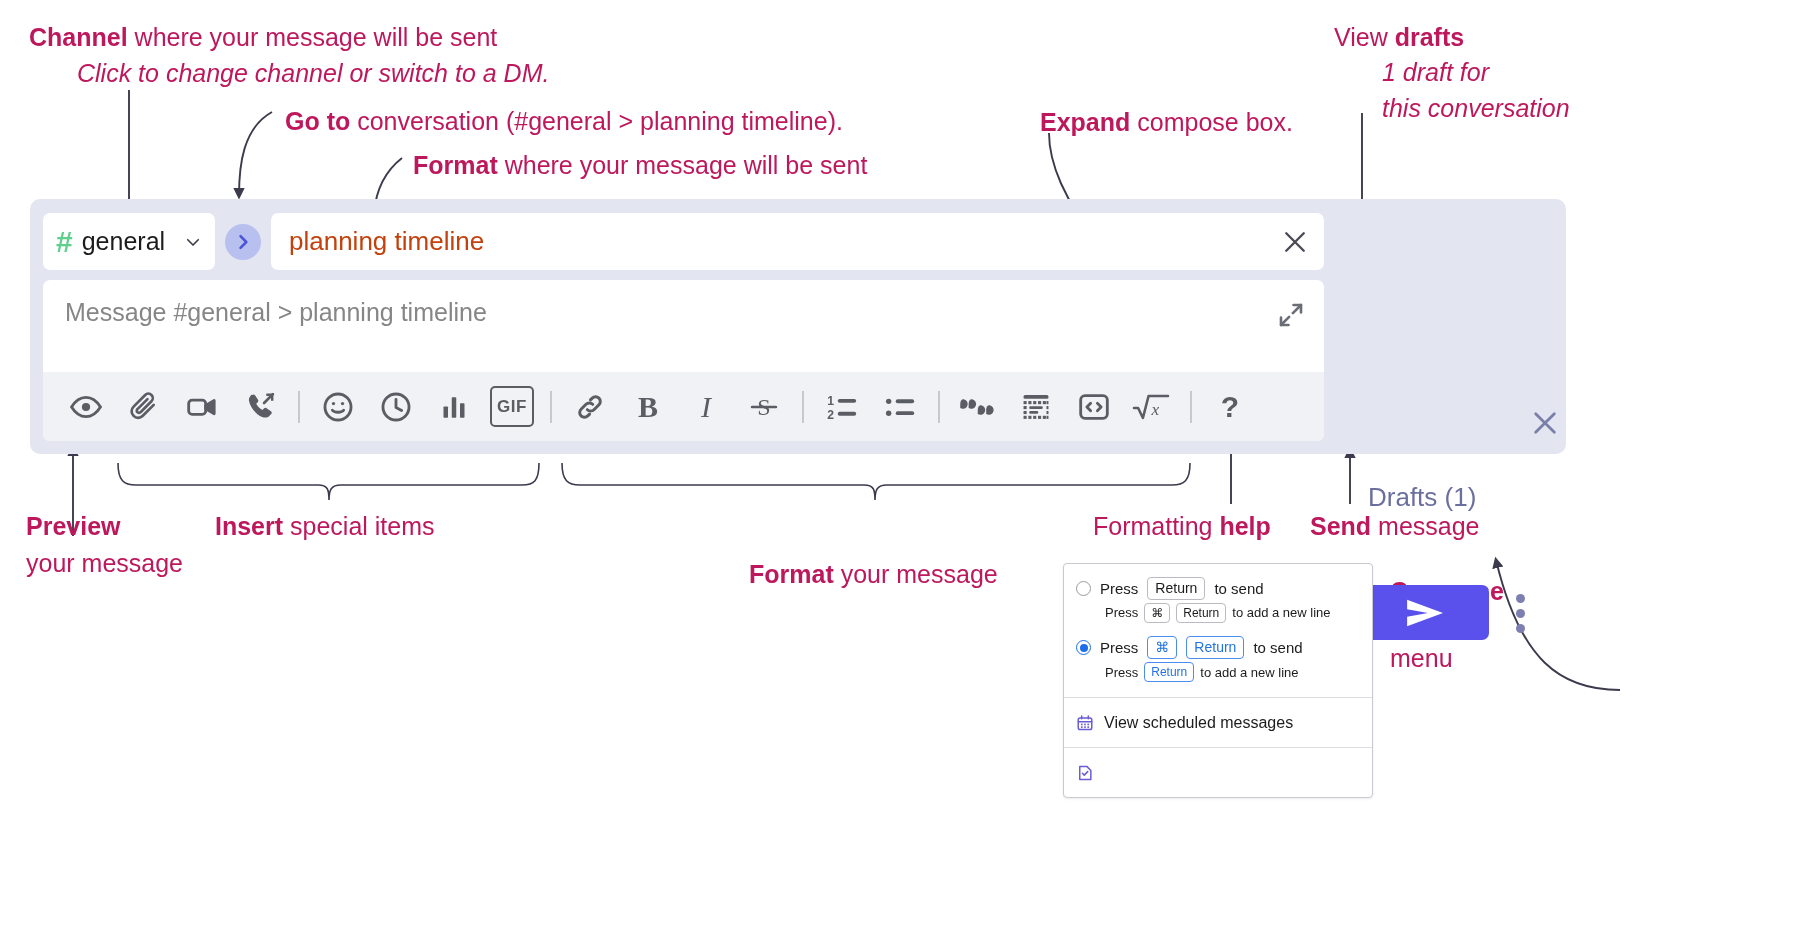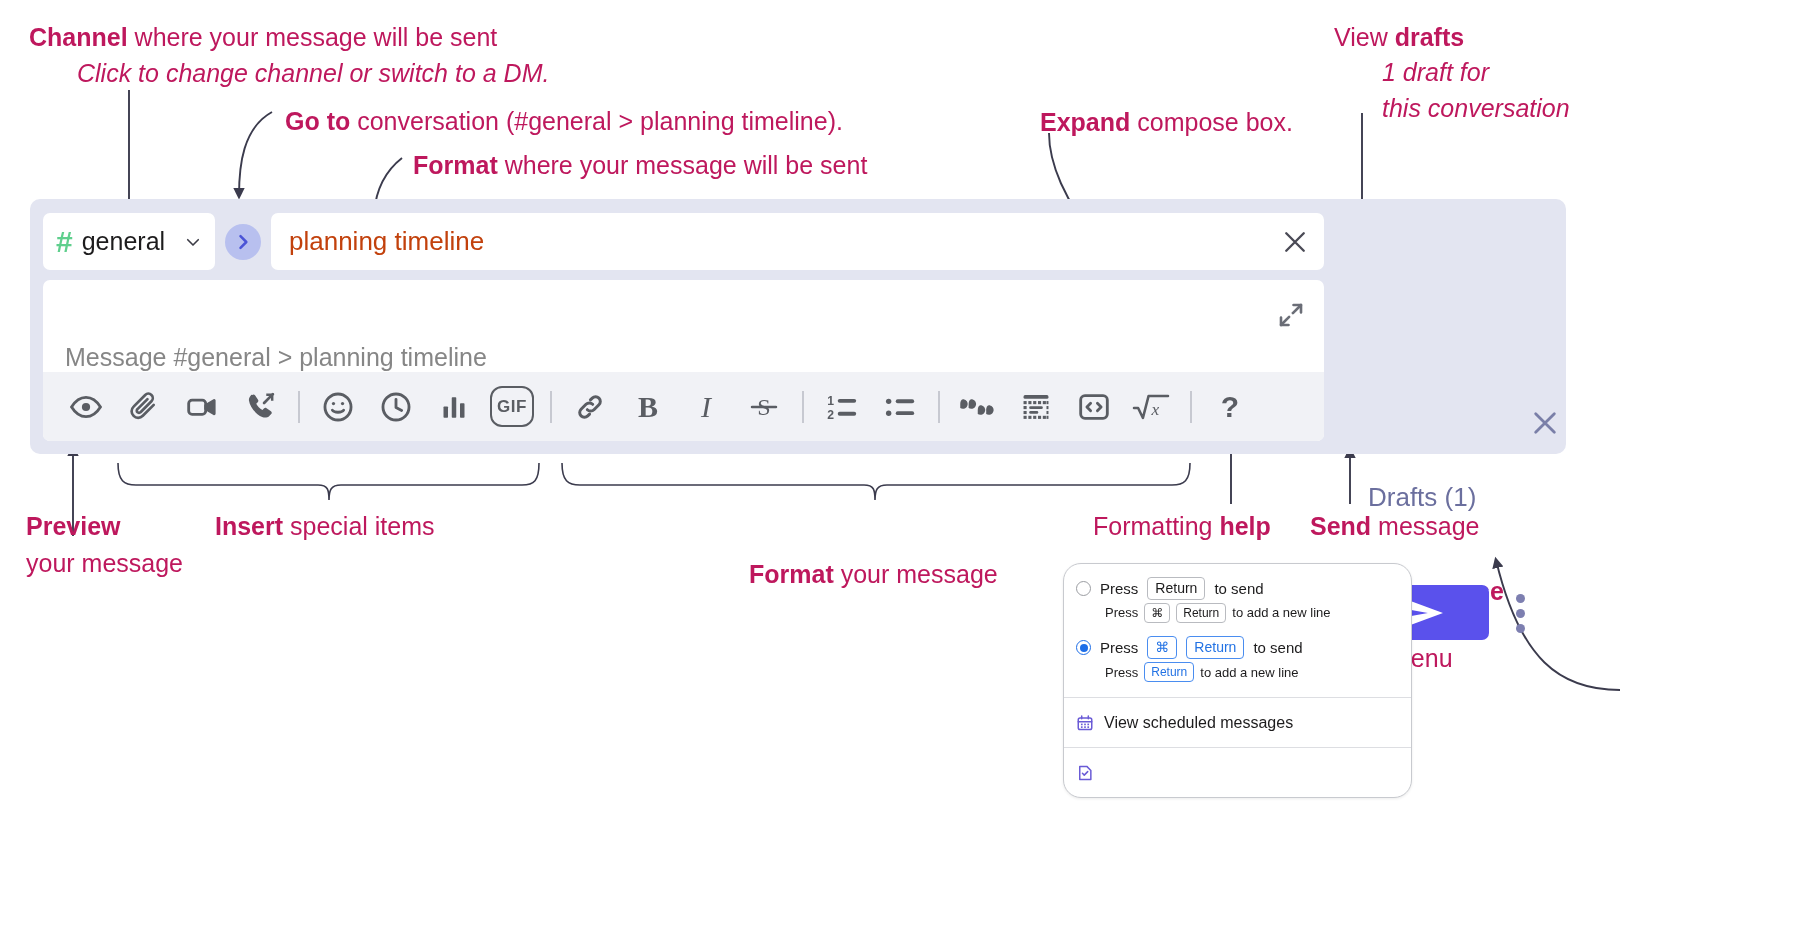--- a/index.html
+++ b/index.html
@@ -66,21 +66,21 @@
   #topic-clear { width:30px; height:30px; flex:none; }
 
   
   #message-box {
     position:absolute; left:0; top:67px; width:100%; height:161px;
     background:#ffffff; border-radius:7px;
     overflow:hidden;
   }
   #message-input-area {
     position:absolute; left:0; top:0; right:0; height:92px;
-    display:flex; align-items:flex-end;
+    display:flex; align-items:flex-start;
   }
   #message-placeholder {
     padding:18px 0 0 22px; font-size:25px; color:#868686;
   }
   #expand-button { position:absolute; right:18px; top:20px; width:30px; height:30px; }
 
   
   #formatting-toolbar {
     position:absolute; left:0; bottom:0; width:100%; height:69px;
     background:#f1f2f6;
@@ -90,21 +90,21 @@
   }
   .tbtn {
     width:58px; height:58px;
     display:flex; align-items:center; justify-content:center;
     flex:none;
     color:#5a5d63;
   }
   .tsep { width:2px; height:32px; background:#c7c9d1; flex:none; margin:0 9px; }
   .tbtn svg { display:block; }
   .gif-box {
-    border:2.5px solid #5a5d63; border-radius:12px;
+    border:2.5px solid #5a5d63; border-radius:5px;
     font-size:17px; font-weight:700; letter-spacing:.5px;
     padding:10px 5px; line-height:1.05; color:#5a5d63;
   }
   .glyph-b { font-family:"Liberation Serif", serif; font-size:30px; font-weight:700; }
   .glyph-i { font-family:"Liberation Serif", serif; font-size:30px; font-style:italic; font-weight:400; }
   .glyph-help { font-size:30px; font-weight:600; }
 
   
   #drafts-link {
     position:absolute; left:1338px; top:283px;
@@ -120,24 +120,24 @@
   #compose-options-button {
     position:absolute; left:1477px; top:389px;
     width:26px; height:50px;
     display:flex; flex-direction:column; align-items:center; justify-content:center; gap:6px;
   }
   .dot { width:9px; height:9px; border-radius:50%; background:#7d7fb0; }
 
   
   #compose-options-menu {
     position:absolute; left:1063px; top:563px;
-    width:349px;
+    width:310px;
     background:#ffffff;
     border:1px solid #c8cacf;
-    border-radius:18px;
+    border-radius:4px;
     font-size:15px;
     color:#1d1c1d;
     box-shadow:0 1px 3px rgba(0,0,0,.08);
     overflow:hidden;
   }
   .menu-sect { padding:10px 0 9px 0; }
   .menu-sect + .menu-sect { border-top:1px solid #dddee2; }
   .radio-row {
     display:flex; align-items:center; gap:9px;
     padding:3px 12px 1px 12px;

